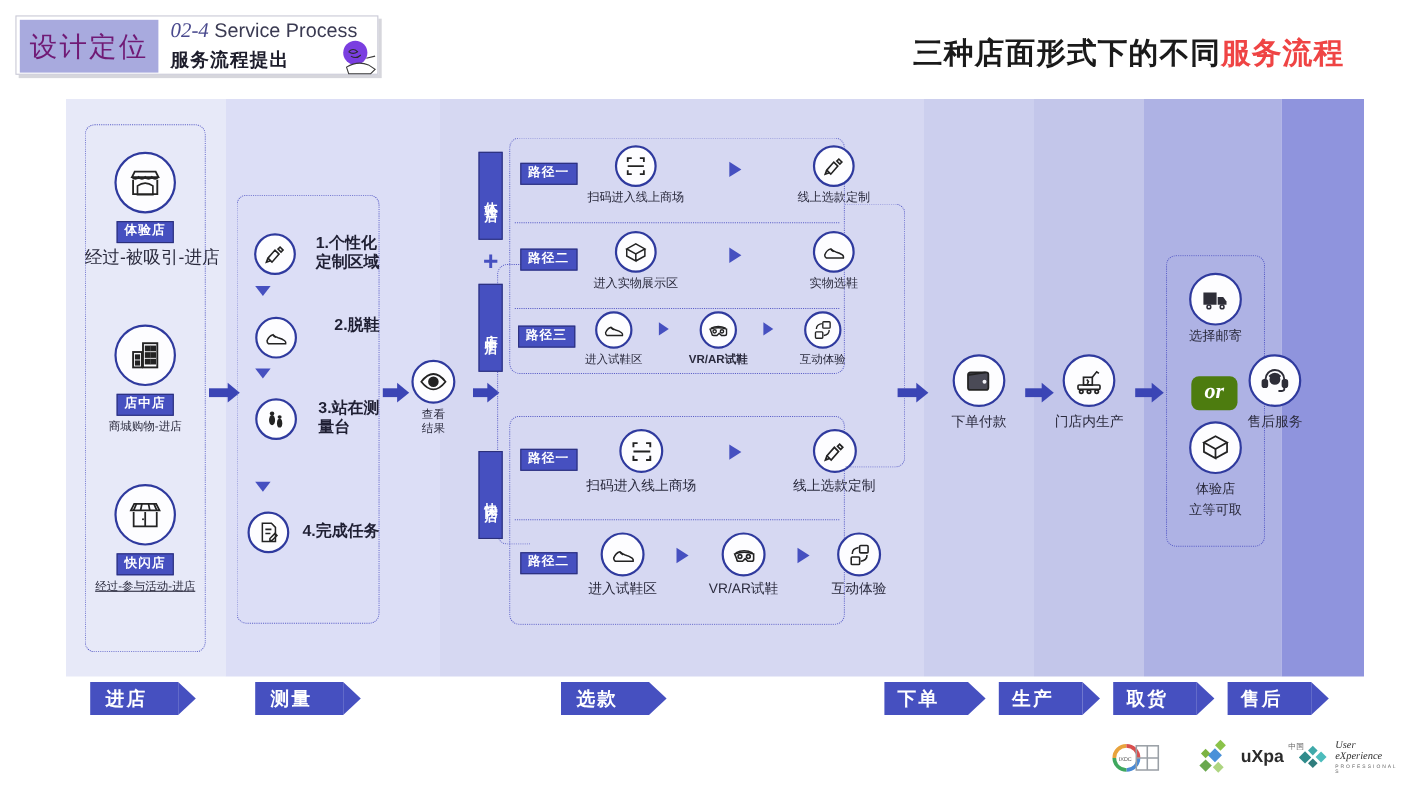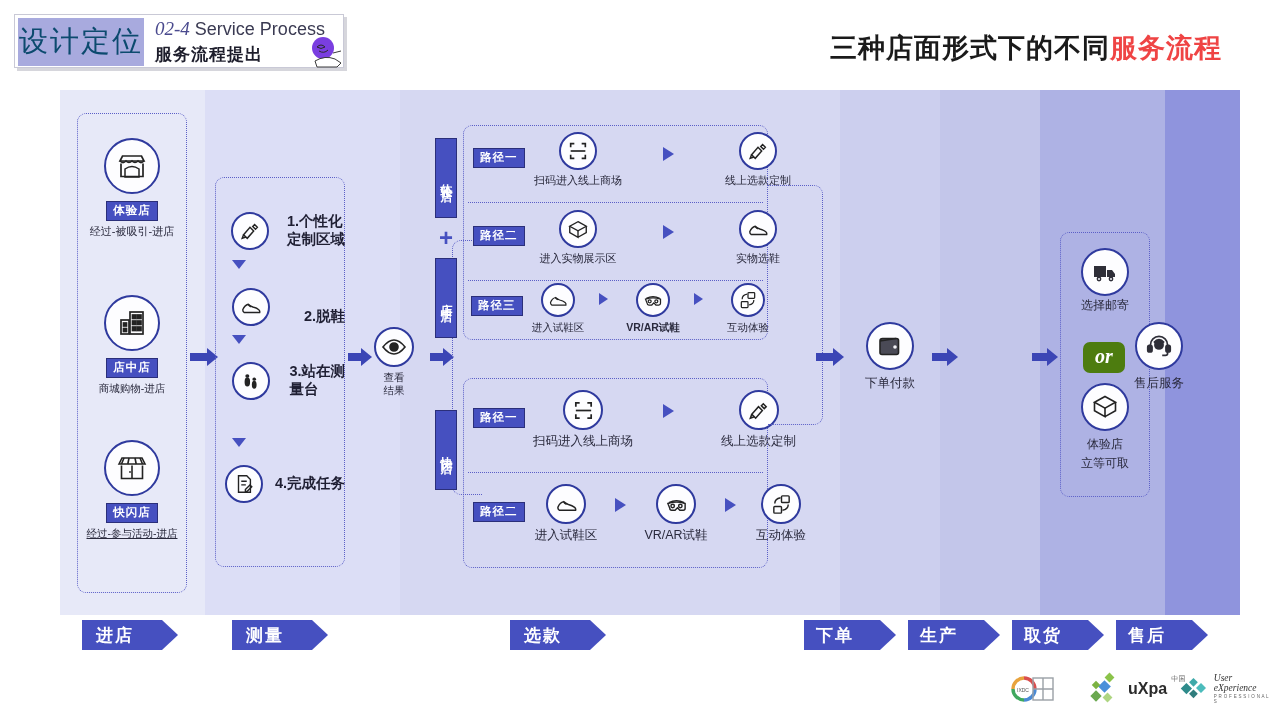--- a/index.html
+++ b/index.html
@@ -13,22 +13,22 @@
 
   
   #header { position: absolute; left: 14px; top: 14px; width: 340px; height: 58px; }
   .hdr-box {
     position: absolute; left: 0; top: 0; width: 330px; height: 54px;
     background: #ffffff; border: 1px solid #c9c9d6;
     box-shadow: 3px 3px 0 rgba(120,120,140,.30);
   }
   .hdr-tag {
     position: absolute; left: 3px; top: 3px; width: 126px; height: 48px;
-    background: #a8aade; color: #0c4a6e;
-    font-size: 29px; letter-spacing: 2px;
+    background: #a8aade; color: #701a75;
+    font-size: 25px; letter-spacing: 2px;
     display: flex; align-items: center; justify-content: center;
   }
   .hdr-en {
     position: absolute; left: 140px; top: 3px;
     font-size: 18px; color: #3a3a52; white-space: nowrap;
   }
   .hdr-num { font-style: italic; font-family: "Liberation Serif", serif; color: #4a4a8e; font-size: 19px; }
   .hdr-cn {
     position: absolute; left: 140px; top: 28px;
     font-size: 17px; font-weight: bold; color: #1d1d2b; letter-spacing: 1px;
@@ -173,21 +173,21 @@
   <div class="node" style="left:17px; top:48px; width:110px;">
     <div class="circ" style="width:56px;height:56px;">
       <svg width="32" height="32" viewBox="0 0 32 32" fill="none" stroke="#232323" stroke-width="1.7">
         <path d="M4 11 l2.5 -5 h19 l2.5 5 z"></path>
         <path d="M4 11 q3 3 6 0 q3 3 6 0 q3 3 6 0 q3 3 6 0"></path>
         <path d="M5 13.5 v13 h22 v-13"></path>
         <path d="M9 19 q7 -5 14 0 v8 h-14 z" stroke-width="1.5"></path>
       </svg>
     </div>
     <div style="margin-top:6px;"><span class="badge">体验店</span></div>
-    <div class="nlabel" style="font-size:11px;">经过-被吸引-进店</div>
+    <div class="nlabel" style="font-size:16px;">经过-被吸引-进店</div>
   </div>
 
   <div class="node" style="left:17px; top:205px; width:110px;">
     <div class="circ" style="width:56px;height:56px;">
       <svg width="32" height="32" viewBox="0 0 32 32" fill="none" stroke="#232323" stroke-width="1.7">
         <rect x="5" y="13" width="8" height="14"></rect>
         <rect x="14" y="5" width="13" height="22"></rect>
         <rect x="7.5" y="16" width="3" height="3" fill="#232323"></rect>
         <rect x="7.5" y="21.5" width="3" height="3" fill="#232323"></rect>
         <rect x="16.5" y="8" width="3.5" height="3.5" fill="#232323"></rect>
@@ -228,21 +228,21 @@
       <svg width="22" height="22" viewBox="0 0 24 24" fill="none" stroke="#232323" stroke-width="1.6">
         <path d="M5 16 l7 -8 l4 4 l-7 8 z"></path>
         <path d="M15 7 l2 -2 l3 3 l-2 2 z"></path>
         <path d="M5 16 l-1.5 4 l4 -1.5"></path>
       </svg>
     </div>
     <div class="mstep-lbl" style="text-align:left;">1.个性化<br>定制区域</div>
   </div>
   <div class="tri-d" style="left:172px; top:170px;"></div>
 
-  <div class="node" style="left:160px; top:198px; width:125px; display:flex; align-items:flex-end; gap:21px;">
+  <div class="node" style="left:160px; top:198px; width:125px; display:flex; align-items:flex-start; gap:21px;">
     <div class="circ" style="width:38px;height:38px;flex:none;">
       <svg width="22" height="22" viewBox="0 0 24 24" fill="none" stroke="#232323" stroke-width="1.5">
         <path d="M3 15 q2 -5 6 -6 q2 2 5 3 q4 1 6.5 3 q1.5 1.3 1 3 h-17 q-1.5 -1 -1.5 -3z"></path>
         <path d="M9 9.5 q1.2 1.6 3 2.2"></path>
       </svg>
     </div>
     <div class="mstep-lbl" style="text-align:left;">2.脱鞋</div>
   </div>
   <div class="tri-d" style="left:172px; top:245px;"></div>
 
@@ -467,20 +467,34 @@
       </svg>
     </div>
     <div class="nlabel" style="font-size:12.5px;margin-top:6px;">下单付款</div>
   </div>
 
   <div class="barrow" style="left:872px; top:258px; width:26px;">
       <i></i>
       <b></b>
     </div>
 
+  <div class="node" style="left:890px; top:232px; width:80px;">
+    <div class="circ" style="width:48px;height:48px;">
+      <svg width="28" height="28" viewBox="0 0 28 28" fill="none" stroke="#232323" stroke-width="1.5">
+        <rect x="4" y="18" width="20" height="4" rx="1"></rect>
+        <circle cx="7" cy="24" r="1.6"></circle>
+          <circle cx="14" cy="24" r="1.6"></circle>
+          <circle cx="21" cy="24" r="1.6"></circle>
+        <rect x="9" y="11" width="8" height="7"></rect>
+        <path d="M17 11 l4 -5 l2 1.5"></path>
+        <path d="M12 13 l1.5 2 l-1 2"></path>
+      </svg>
+    </div>
+    <div class="nlabel" style="font-size:12.5px;margin-top:6px;">门店内生产</div>
+  </div>
 
   <div class="barrow" style="left:972px; top:258px; width:26px;">
       <i></i>
       <b></b>
     </div>
 
   <div class="dashbox" style="left:1000px; top:142px; width:90px; height:265px;"></div>
 
   <div class="node" style="left:1000px; top:158px; width:90px;">
     <div class="circ" style="width:48px;height:48px;">

